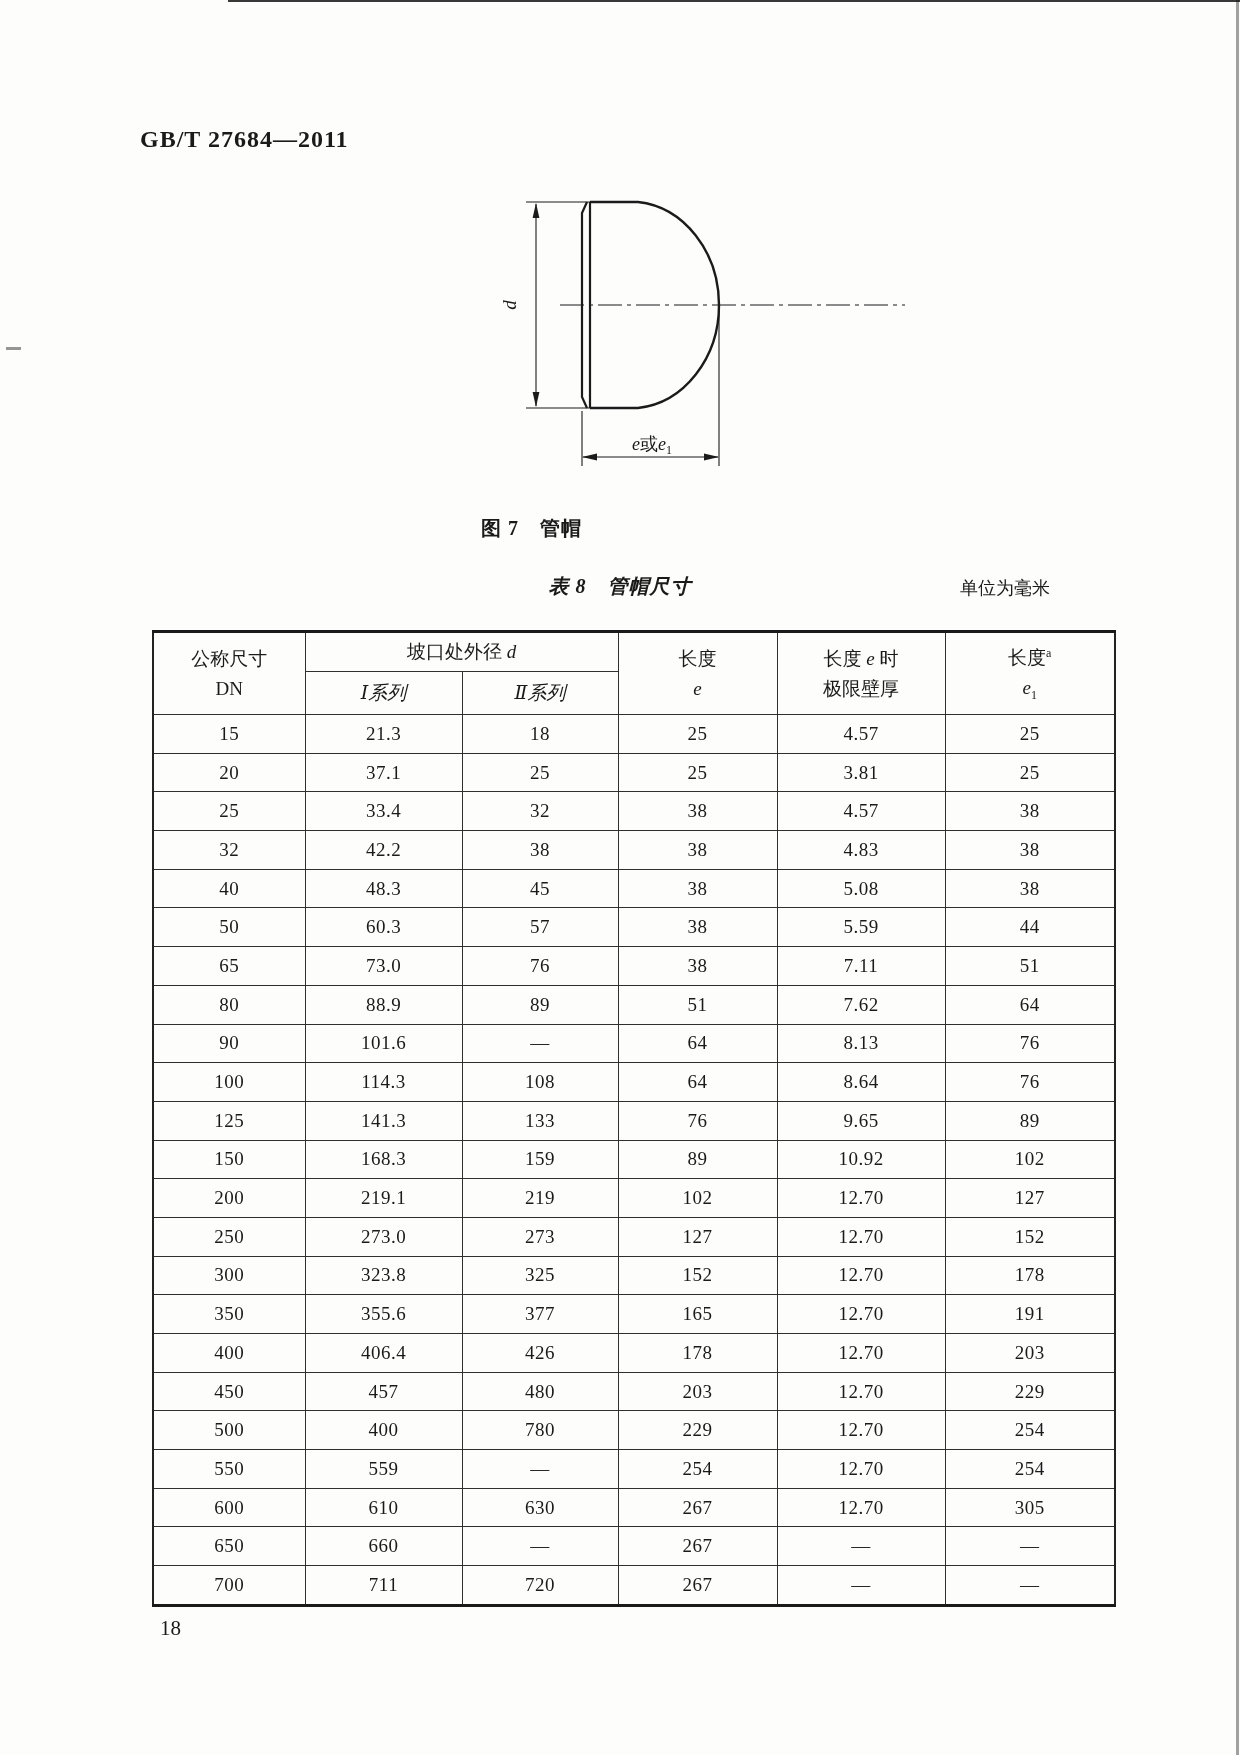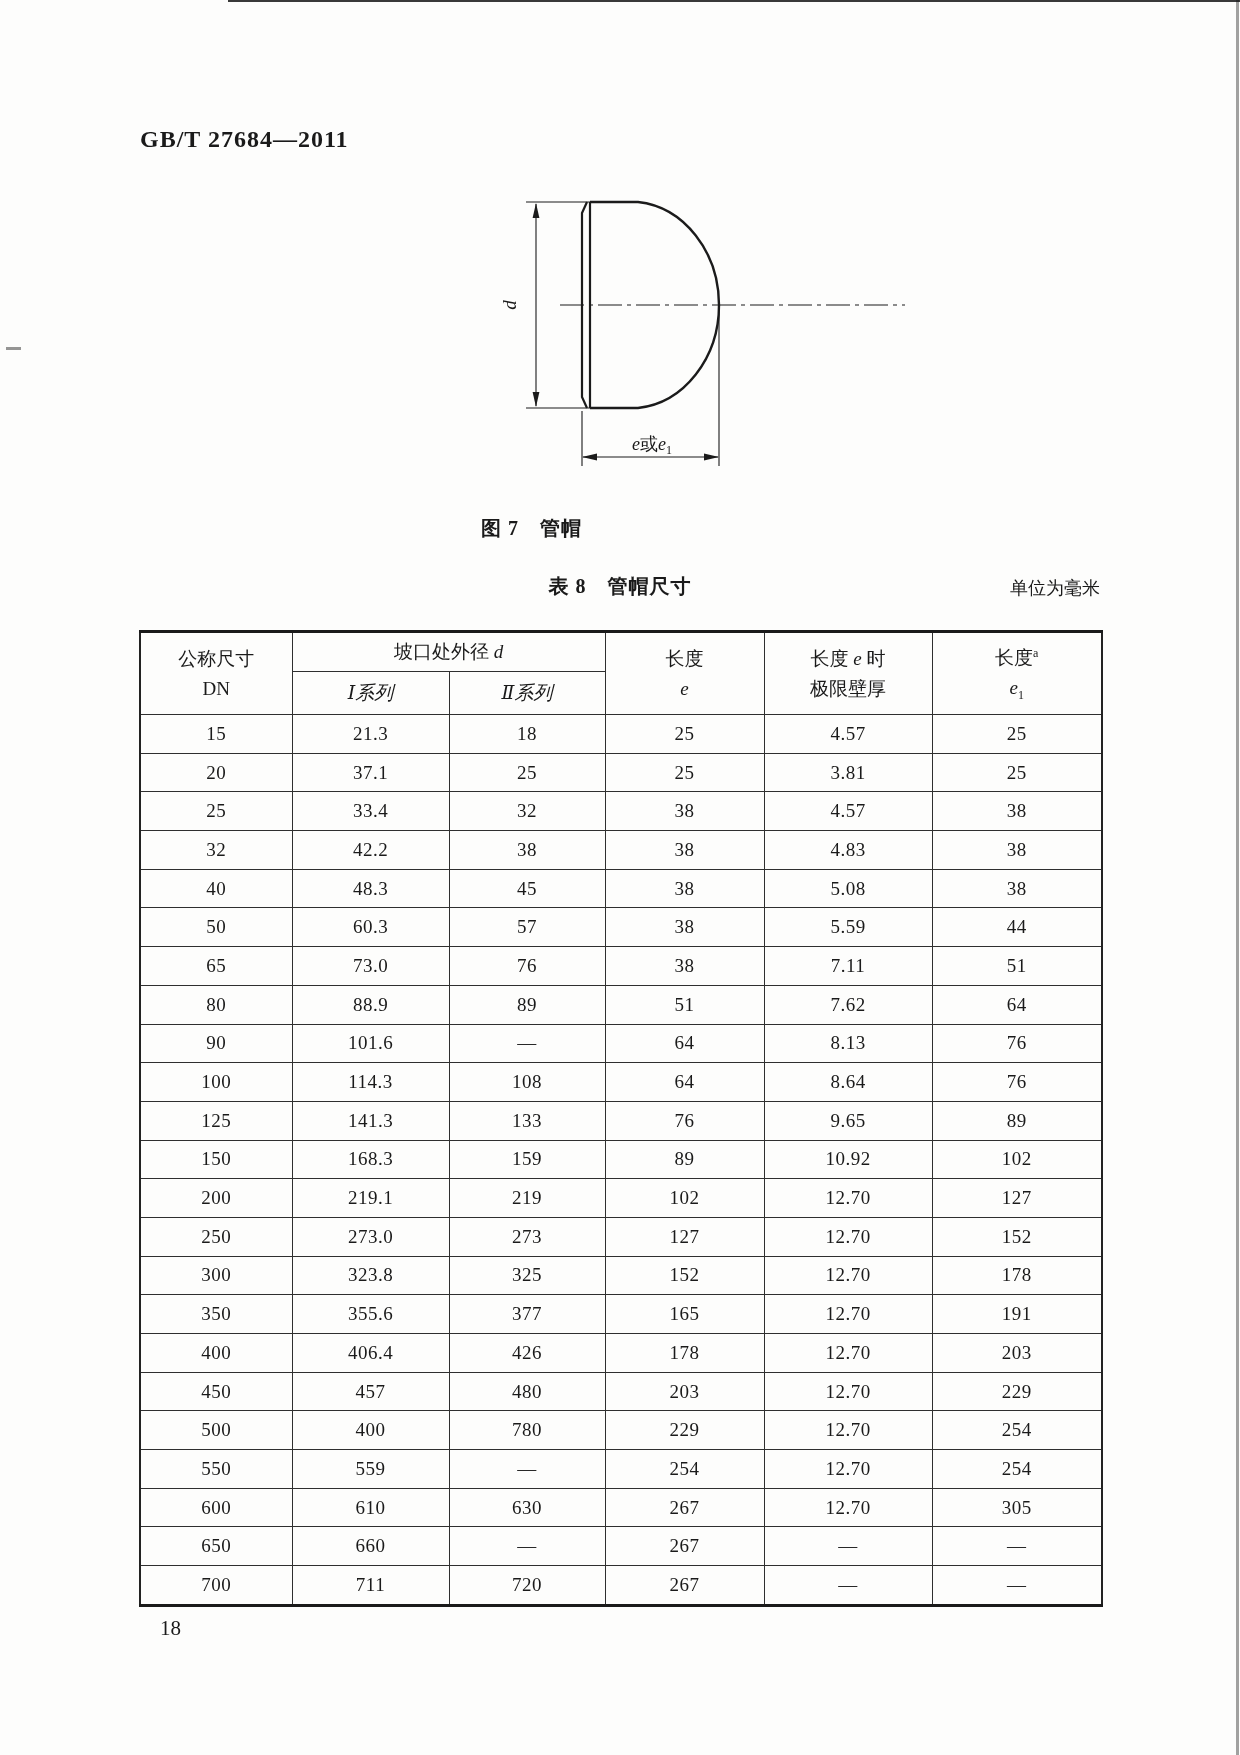--- a/index.html
+++ b/index.html
@@ -4,24 +4,24 @@
 <style>
   html,body{margin:0;padding:0;background:#e8e8e8;}
   #page{position:relative;width:1240px;height:1755px;background:#fdfdfc;overflow:hidden;
         font-family:"Liberation Serif","DejaVu Serif",serif;color:#1a1a1a;}
   .abs{position:absolute;}
   #std-code{left:140px;top:126px;font-size:24px;font-weight:bold;letter-spacing:1px;}
   
   #cap-figure{left:430px;top:173px;}
   #fig-note{left:163px;top:464px;font-size:19px;letter-spacing:.5px;white-space:nowrap;}
   #fig-caption{left:0;top:515px;width:1063px;text-align:center;font-size:20px;font-weight:bold;letter-spacing:1px;}
-  #tbl-title{left:0;top:573px;width:1240px;text-align:center;font-size:20px;font-weight:bold;letter-spacing:1px;}
-  #unit-note{left:960px;top:576px;width:140px;text-align:right;font-size:18px;}
+  #tbl-title{left:0;top:573px;width:1240px;text-align:center;font-size:20px;font-weight:bold;letter-spacing:1px;font-style:italic;}
+  #unit-note{left:960px;top:576px;width:140px;font-size:18px;}
   
-  #dim-table{position:absolute;left:139px;top:630px;width:962px;border-collapse:collapse;table-layout:fixed;
+  #dim-table{position:absolute;left:152px;top:630px;width:962px;border-collapse:collapse;table-layout:fixed;
              border:2px solid #222;border-top:3.5px solid #1a1a1a;border-bottom:3.5px solid #1a1a1a;}
   #dim-table th,#dim-table td{border:1px solid #2f2f2f;text-align:center;vertical-align:middle;
              font-weight:normal;font-size:19px;padding:0;}
   #dim-table thead th{line-height:1.55;}
   #dim-table thead tr:nth-child(1) th{height:38px;}
   #dim-table thead tr:nth-child(2) th{height:42px;font-style:italic;}
   #dim-table tbody td{height:37.7px;letter-spacing:.5px;}
   .var{font-style:italic;font-family:"Liberation Serif",serif;}
   sup{font-size:12px;} sub{font-size:12px;}
   #page-num{left:160px;top:1616px;font-size:21px;}

